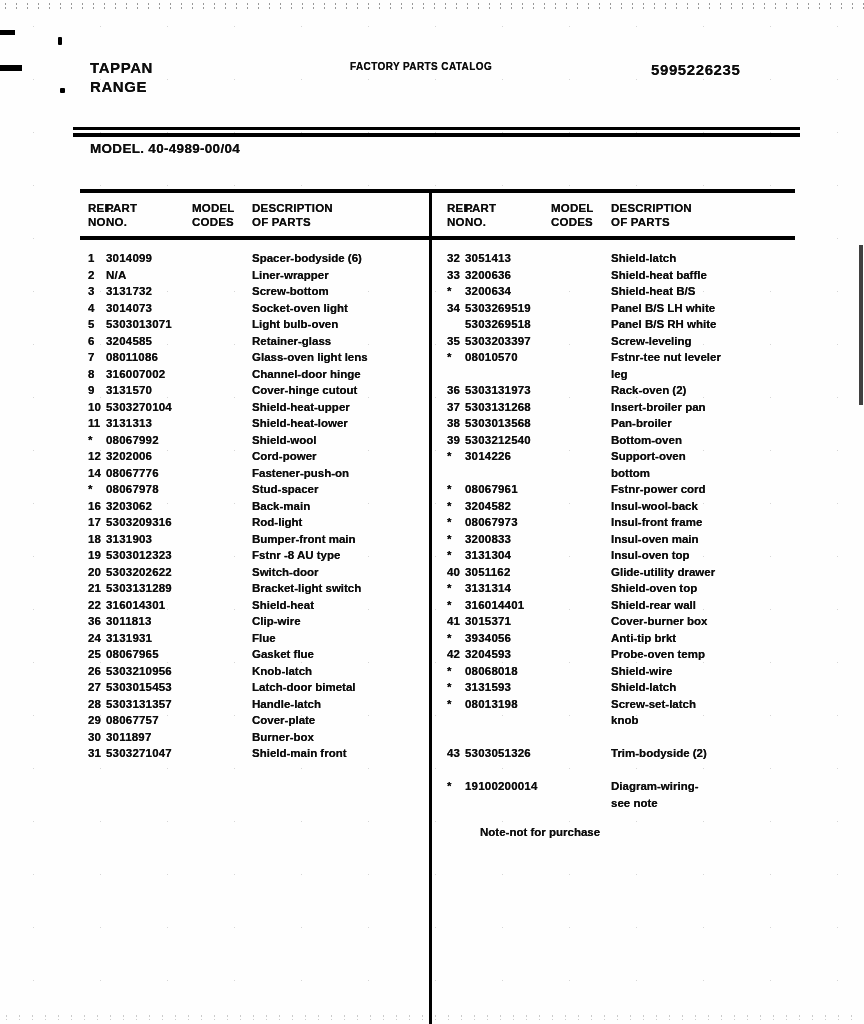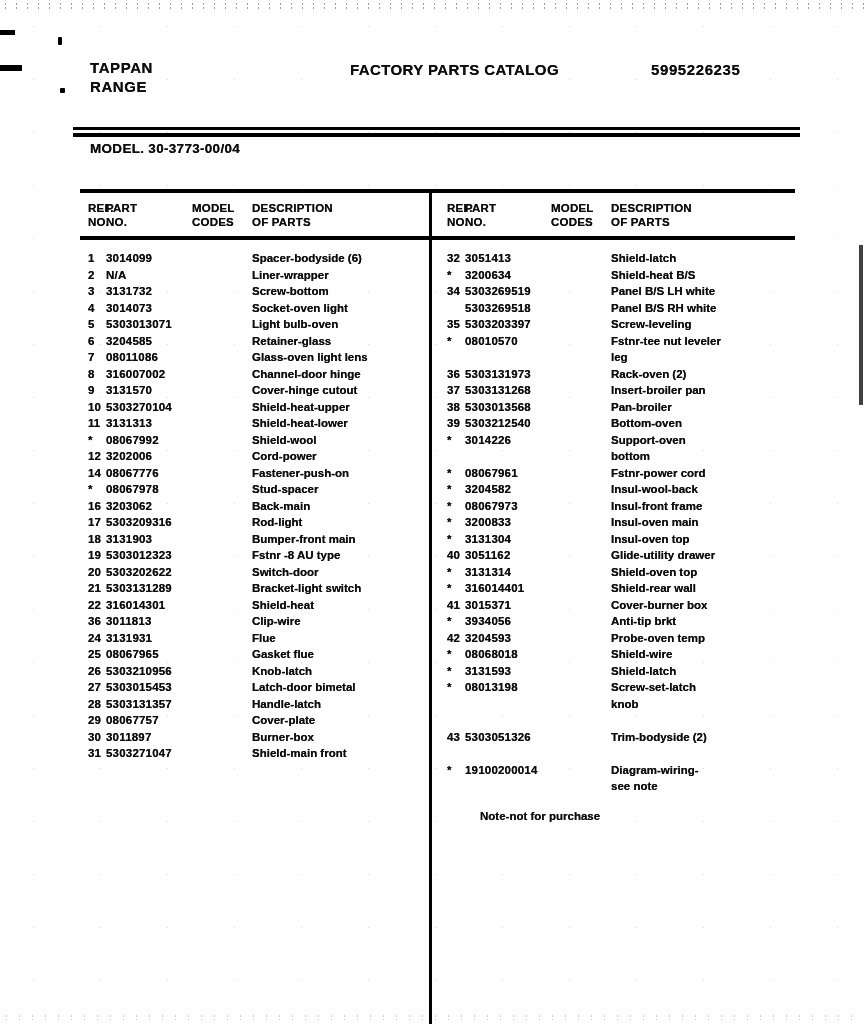--- a/index.html
+++ b/index.html
@@ -4,21 +4,21 @@
 <style>
   html,body{margin:0;padding:0;background:#fff;}
   .page{
     position:relative;width:864px;height:1024px;overflow:hidden;
     background:#fefefe;color:#0d0d0d;
     font-family:"Liberation Sans", sans-serif;font-weight:700;
     text-shadow:0 0 .6px rgba(0,0,0,.85);
   }
   
   .brand{position:absolute;left:90px;top:58px;font-size:15px;line-height:19px;letter-spacing:.6px;}
-  .title{position:absolute;left:350px;top:61px;font-size:15px;letter-spacing:.4px;}
+  .title{position:absolute;left:350px;top:61px;font-size:10px;letter-spacing:.4px;}
   .docnum{position:absolute;left:651px;top:61px;font-size:15px;letter-spacing:.6px;filter:blur(.3px);}
   .double-rule{position:absolute;left:73px;top:127px;width:727px;height:10px;
     background:linear-gradient(to bottom,#000 0 3px,transparent 3px 6px,#000 6px 10px);}
   .model{position:absolute;left:90px;top:141px;font-size:13.5px;letter-spacing:.3px;filter:blur(.25px);}
   
   .rule-top{position:absolute;left:80px;top:189px;width:715px;height:4px;background:#000;}
   .rule-hdr{position:absolute;left:80px;top:236px;width:715px;height:4px;background:#000;}
   .vdivider{position:absolute;left:429px;top:189px;bottom:0;width:3px;background:#000;}
   
   .col{position:absolute;top:202px;font-size:11.5px;}
@@ -58,21 +58,21 @@
   <div class="artifact" style="right:1px;top:245px;width:4px;height:160px;opacity:.75;"></div>
 
   <div class="brand">
     <div>TAPPAN</div>
     <div>RANGE</div>
   </div>
   <div class="title">FACTORY PARTS CATALOG</div>
   <div class="docnum">5995226235</div>
 
   <div class="double-rule"></div>
-  <div class="model">MODEL. 30-3773-00/04</div>
+  <div class="model">MODEL. 40-4989-00/04</div>
 
   <div class="rule-top"></div>
   <div class="rule-hdr"></div>
   <div class="vdivider"></div>
 
   <div class="col leftcol">
     <div class="grid hdr">
       <div>
         <div>REF.</div>
           <div>NO.</div>
@@ -300,20 +300,26 @@
       </div>
     </div>
     <div>
         <div class="grid row">
     <div class="cell ref">32</div>
     <div class="cell part">3051413</div>
     <div class="cell codes"></div>
     <div class="cell desc">Shield-latch</div>
   </div>
         <div class="grid row">
+    <div class="cell ref">33</div>
+    <div class="cell part">3200636</div>
+    <div class="cell codes"></div>
+    <div class="cell desc">Shield-heat baffle</div>
+  </div>
+        <div class="grid row">
     <div class="cell ref">*</div>
     <div class="cell part">3200634</div>
     <div class="cell codes"></div>
     <div class="cell desc">Shield-heat B/S</div>
   </div>
         <div class="grid row">
     <div class="cell ref">34</div>
     <div class="cell part">5303269519</div>
     <div class="cell codes"></div>
     <div class="cell desc">Panel B/S LH white</div>

